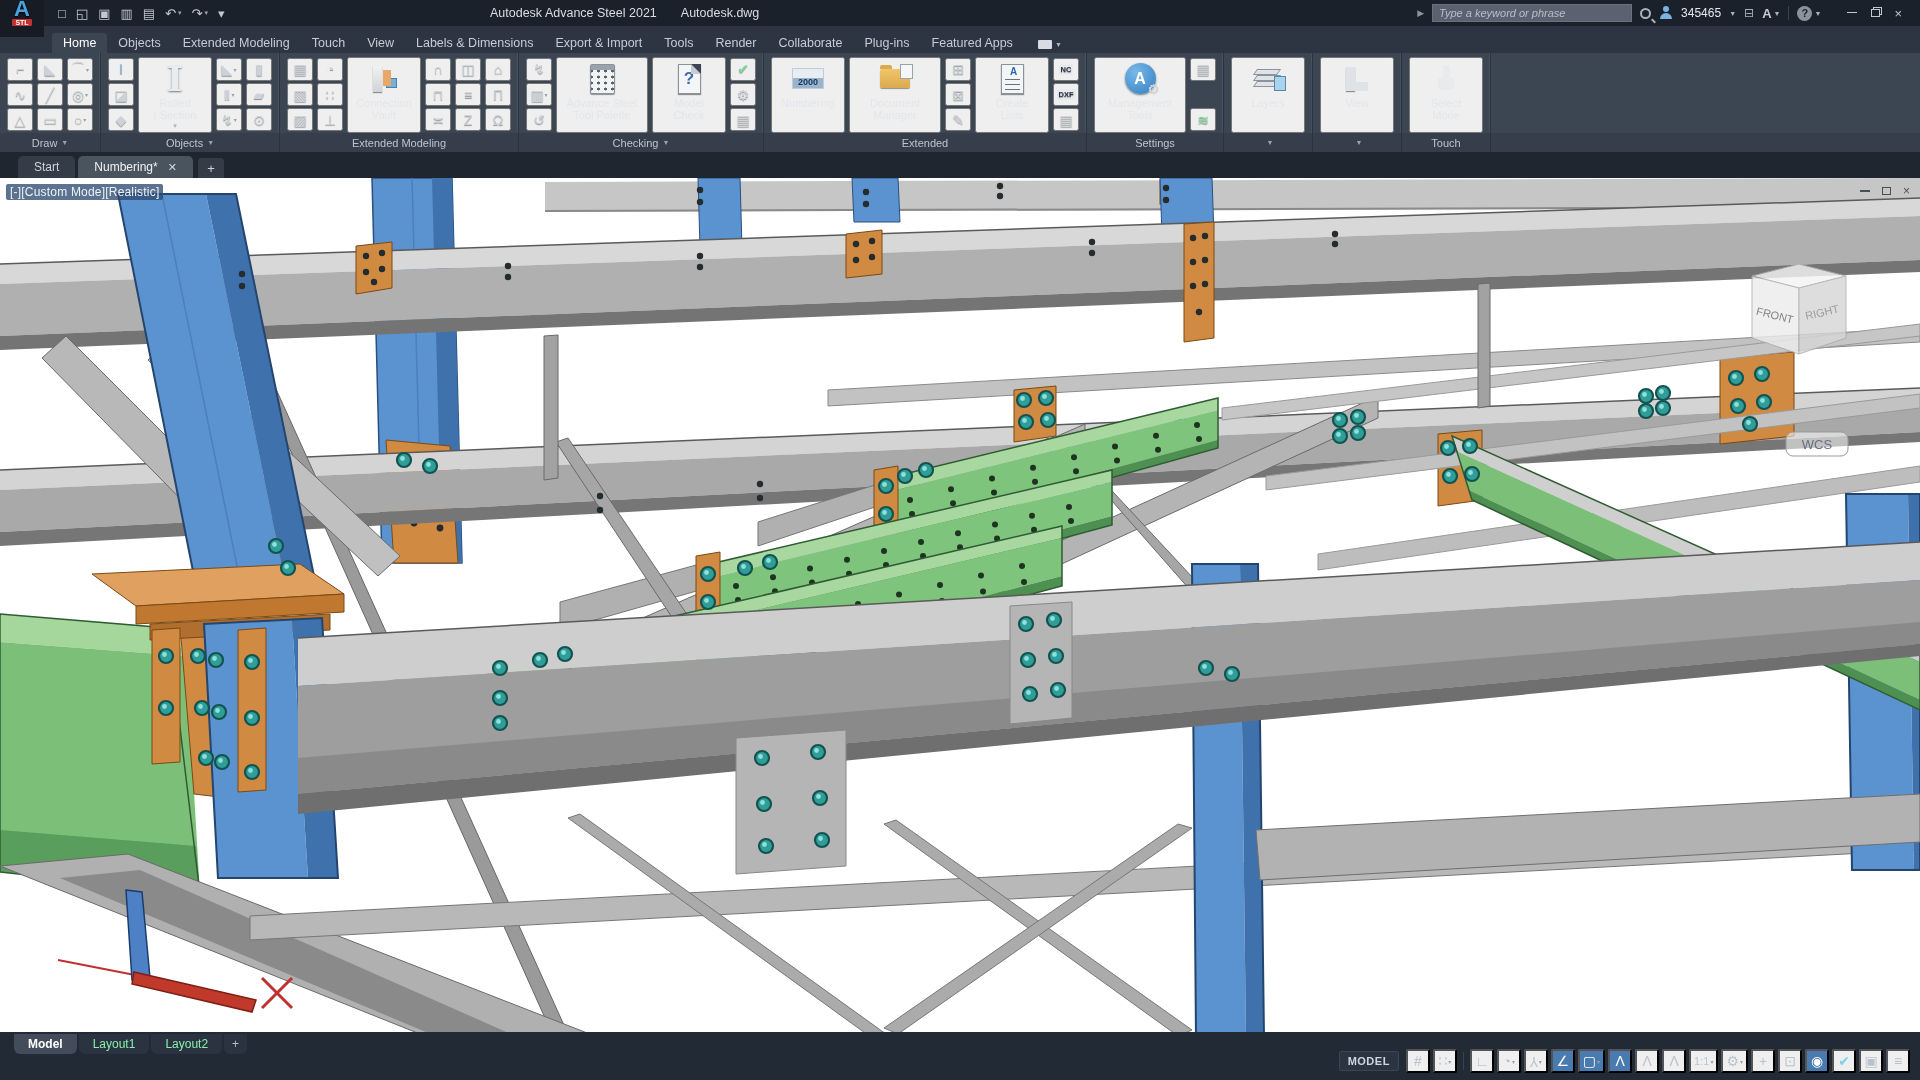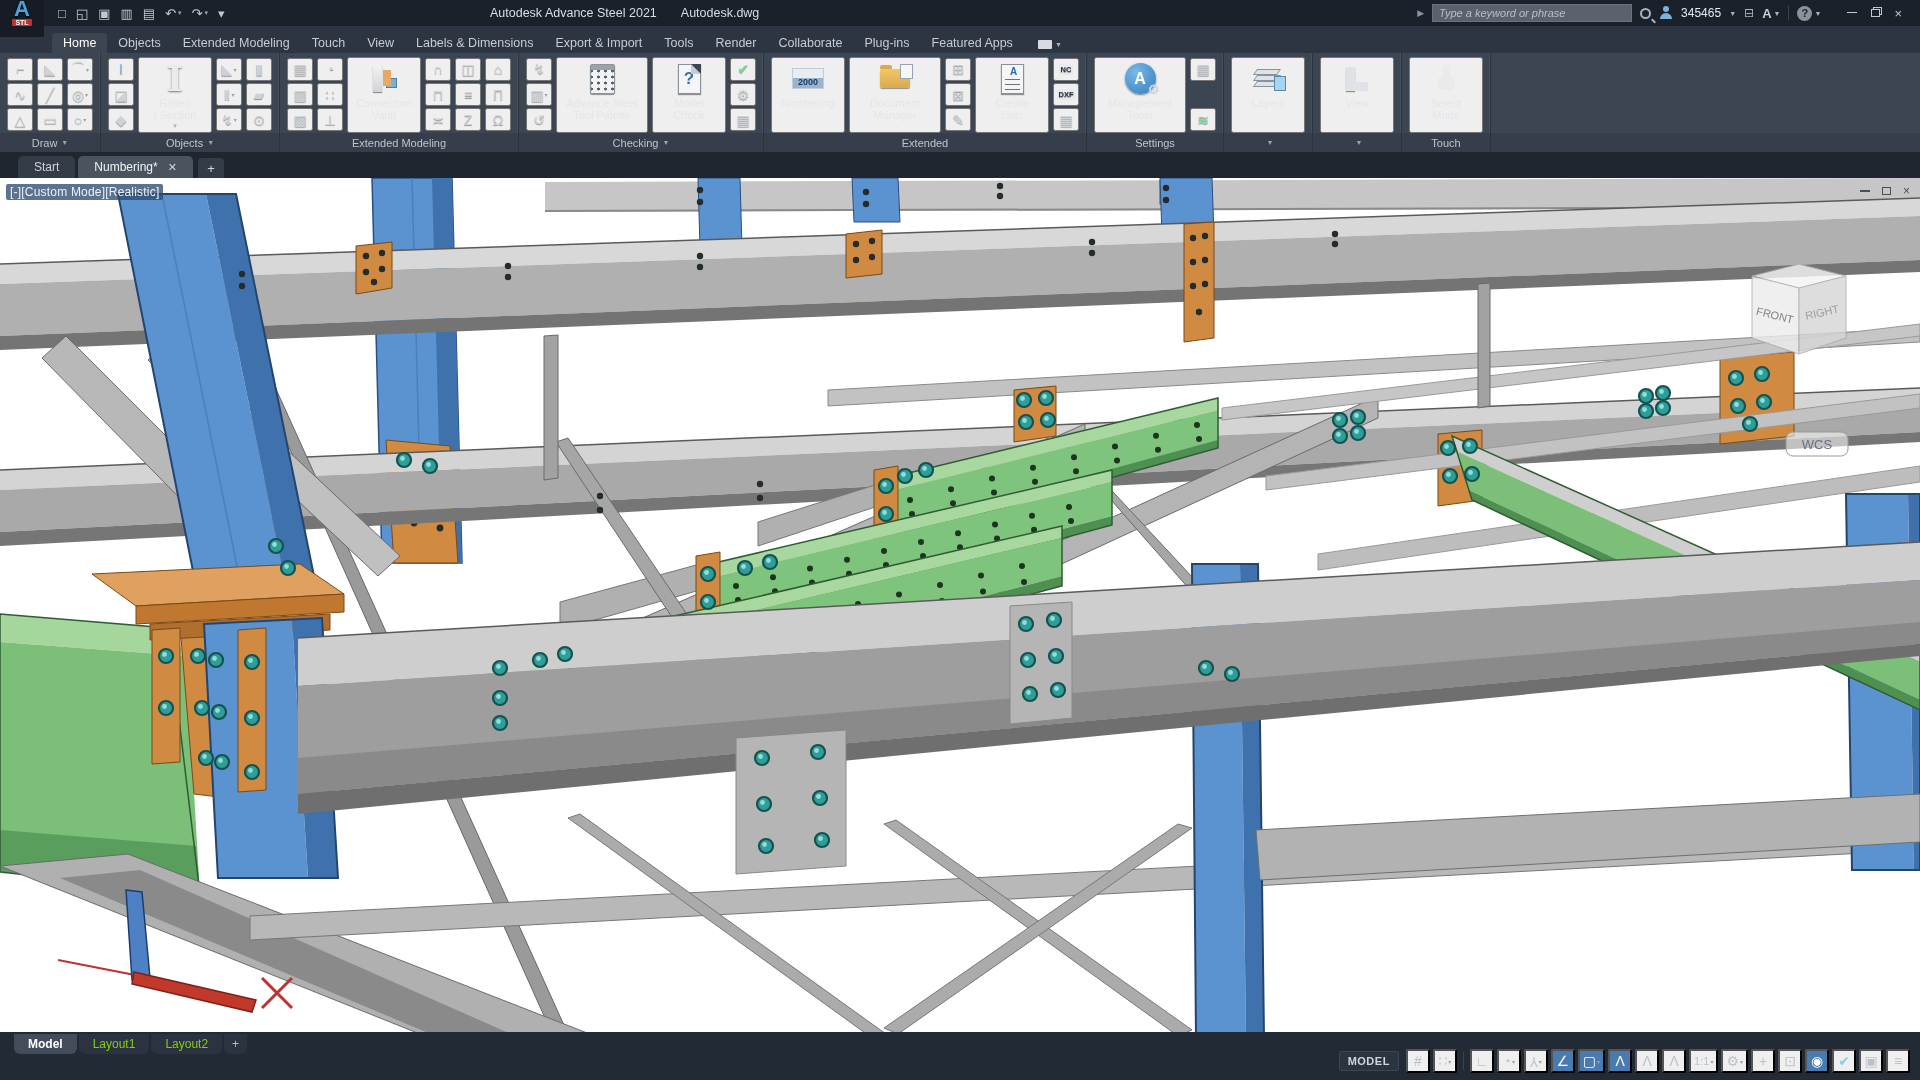--- a/index.html
+++ b/index.html
@@ -109,21 +109,21 @@
   .view-label { position:absolute; left:6px; top:6px; font-size:12px; color:#eaf2fa; background:rgba(46,74,110,.78); padding:1px 4px; border-radius:2px; z-index:5; letter-spacing:.2px; }
   .vp-winbtns { position:absolute; right:10px; top:8px; display:flex; gap:12px; align-items:center; z-index:5; color:#4a4f55; }
   .vp-winbtns .b { font-size:12px; line-height:10px; }
   .vp-winbtns .mini { width:10px; height:2px; background:#4a4f55; }
   .vp-winbtns .rest { width:9px; height:8px; border:1.5px solid #4a4f55; }
   svg.scene { position:absolute; inset:0; }
 
   
   .bottombar { height:48px; background:#222a35; display:flex; align-items:center; position:relative; }
   .layouttabs { position:absolute; left:14px; top:2px; display:flex; align-items:flex-start; gap:2px; }
-  .ltab { padding:3px 14px; font-size:12px; color:#84cc16; background:#2b3340; border-radius:0 0 6px 6px; }
+  .ltab { padding:3px 14px; font-size:12px; color:#86efac; background:#2b3340; border-radius:0 0 6px 6px; }
   .ltab.active { background:#424c5a; color:#fff; font-weight:bold; }
   .ltab-new { padding:3px 8px; color:#b8c0ca; font-size:12px; background:#2b3340; border-radius:0 0 6px 6px;}
   .statusbar { margin-left:auto; display:flex; align-items:center; gap:3px; padding-right:10px; margin-top:10px; }
   .st-model { background:#2b3441; border:1px solid #3c4653; color:#cfd6de; font-size:11px; font-weight:bold; padding:3px 8px; border-radius:2px; margin-right:4px; letter-spacing:.5px;}
   .st-btn { min-width:24px; height:24px; display:flex; align-items:center; justify-content:center; gap:1px; color:#b9c3cd; font-size:14px; border-radius:2px; padding:0 3px; }
   .st-btn.active { background:#4a7bb0; color:#fff; }
   .st-btn .caret { font-size:6px; color:#98a2ae; }
   .st-btn.textbtn { font-size:11px; }
   .st-sep { width:1px; height:18px; background:#39424f; margin:0 3px; }
   .st-btn .chk { color:#7fd0e8; }

